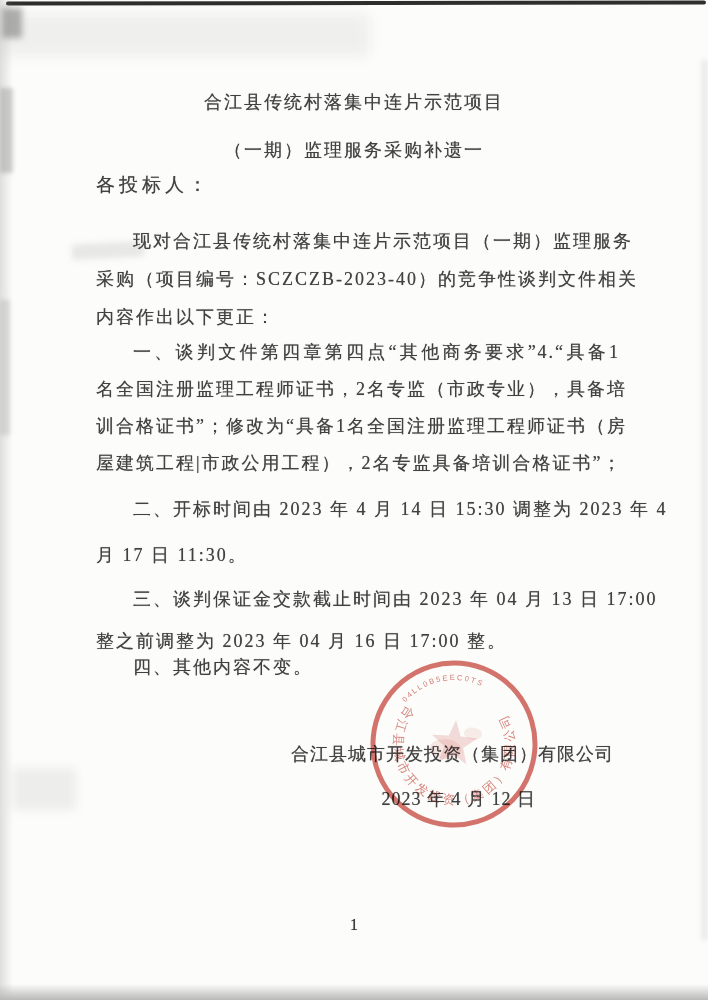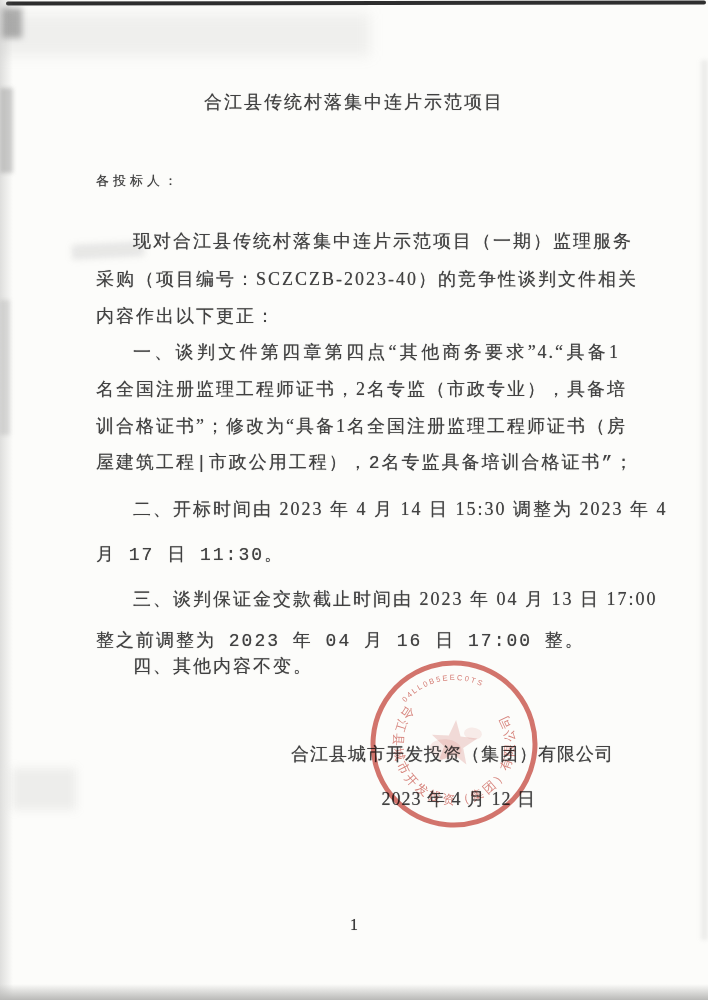--- a/index.html
+++ b/index.html
@@ -57,33 +57,33 @@
   
   .doc-text{text-shadow:0 0 .7px rgba(65,65,65,.65);}
   .title-line{
     position:absolute;left:0;width:708px;text-align:center;
     font-size:18px;letter-spacing:2px;
   }
   .title-1{top:90px;}
   .title-2{top:138px;}
   .salutation{
     position:absolute;left:96px;top:172px;
-    font-size:13px;letter-spacing:4px;
+    font-size:19px;letter-spacing:4px;
   }
   .para{
     position:absolute;left:96px;width:524px;
     font-size:18px;letter-spacing:2px;
   }
   .para-0{top:222px;line-height:38px;}
   .para-1{top:334px;line-height:37px;}
   .para-2{top:486px;line-height:46px;}
   .para-3{top:578px;line-height:42px;}
   .para-4{top:654px;line-height:26px;}
   .line{text-align:justify;text-align-last:justify;white-space:nowrap;}
-  .line.final{text-align-last:left;font-family:Liberation Mono, monospace;}
+  .line.final{text-align-last:left;}
   .line.first{text-indent:37px;}
   .company-line{
     position:absolute;left:96px;top:742px;width:518px;
     text-align:right;font-size:18px;letter-spacing:1px;
   }
   .date-line{
     position:absolute;left:96px;top:787px;width:440px;
     text-align:right;font-size:18px;letter-spacing:1px;
   }
   .page-number{
@@ -106,20 +106,21 @@
   <div class="wash-top"></div>
   <div class="edge-left"></div>
   <div class="seg-left-1"></div>
   <div class="seg-left-2"></div>
   <div class="smudge-a"></div>
   <div class="smudge-b"></div>
   <div class="edge-bottom"></div>
   <div class="edge-right"></div>
 
   <div class="title-line title-1 doc-text">合江县传统村落集中连片示范项目</div>
+  <div class="title-line title-2 doc-text">（一期）监理服务采购补遗一</div>
 
   <div class="salutation doc-text">各投标人：</div>
 
   <div class="para para-0 doc-text">
       <div class="line first">现对合江县传统村落集中连片示范项目（一期）监理服务</div>
       <div class="line">采购（项目编号：SCZCZB-2023-40）的竞争性谈判文件相关</div>
       <div class="line final">内容作出以下更正：</div>
     </div>
   <div class="para para-1 doc-text">
       <div class="line first">一、谈判文件第四章第四点“其他商务要求”4.“具备1</div>

